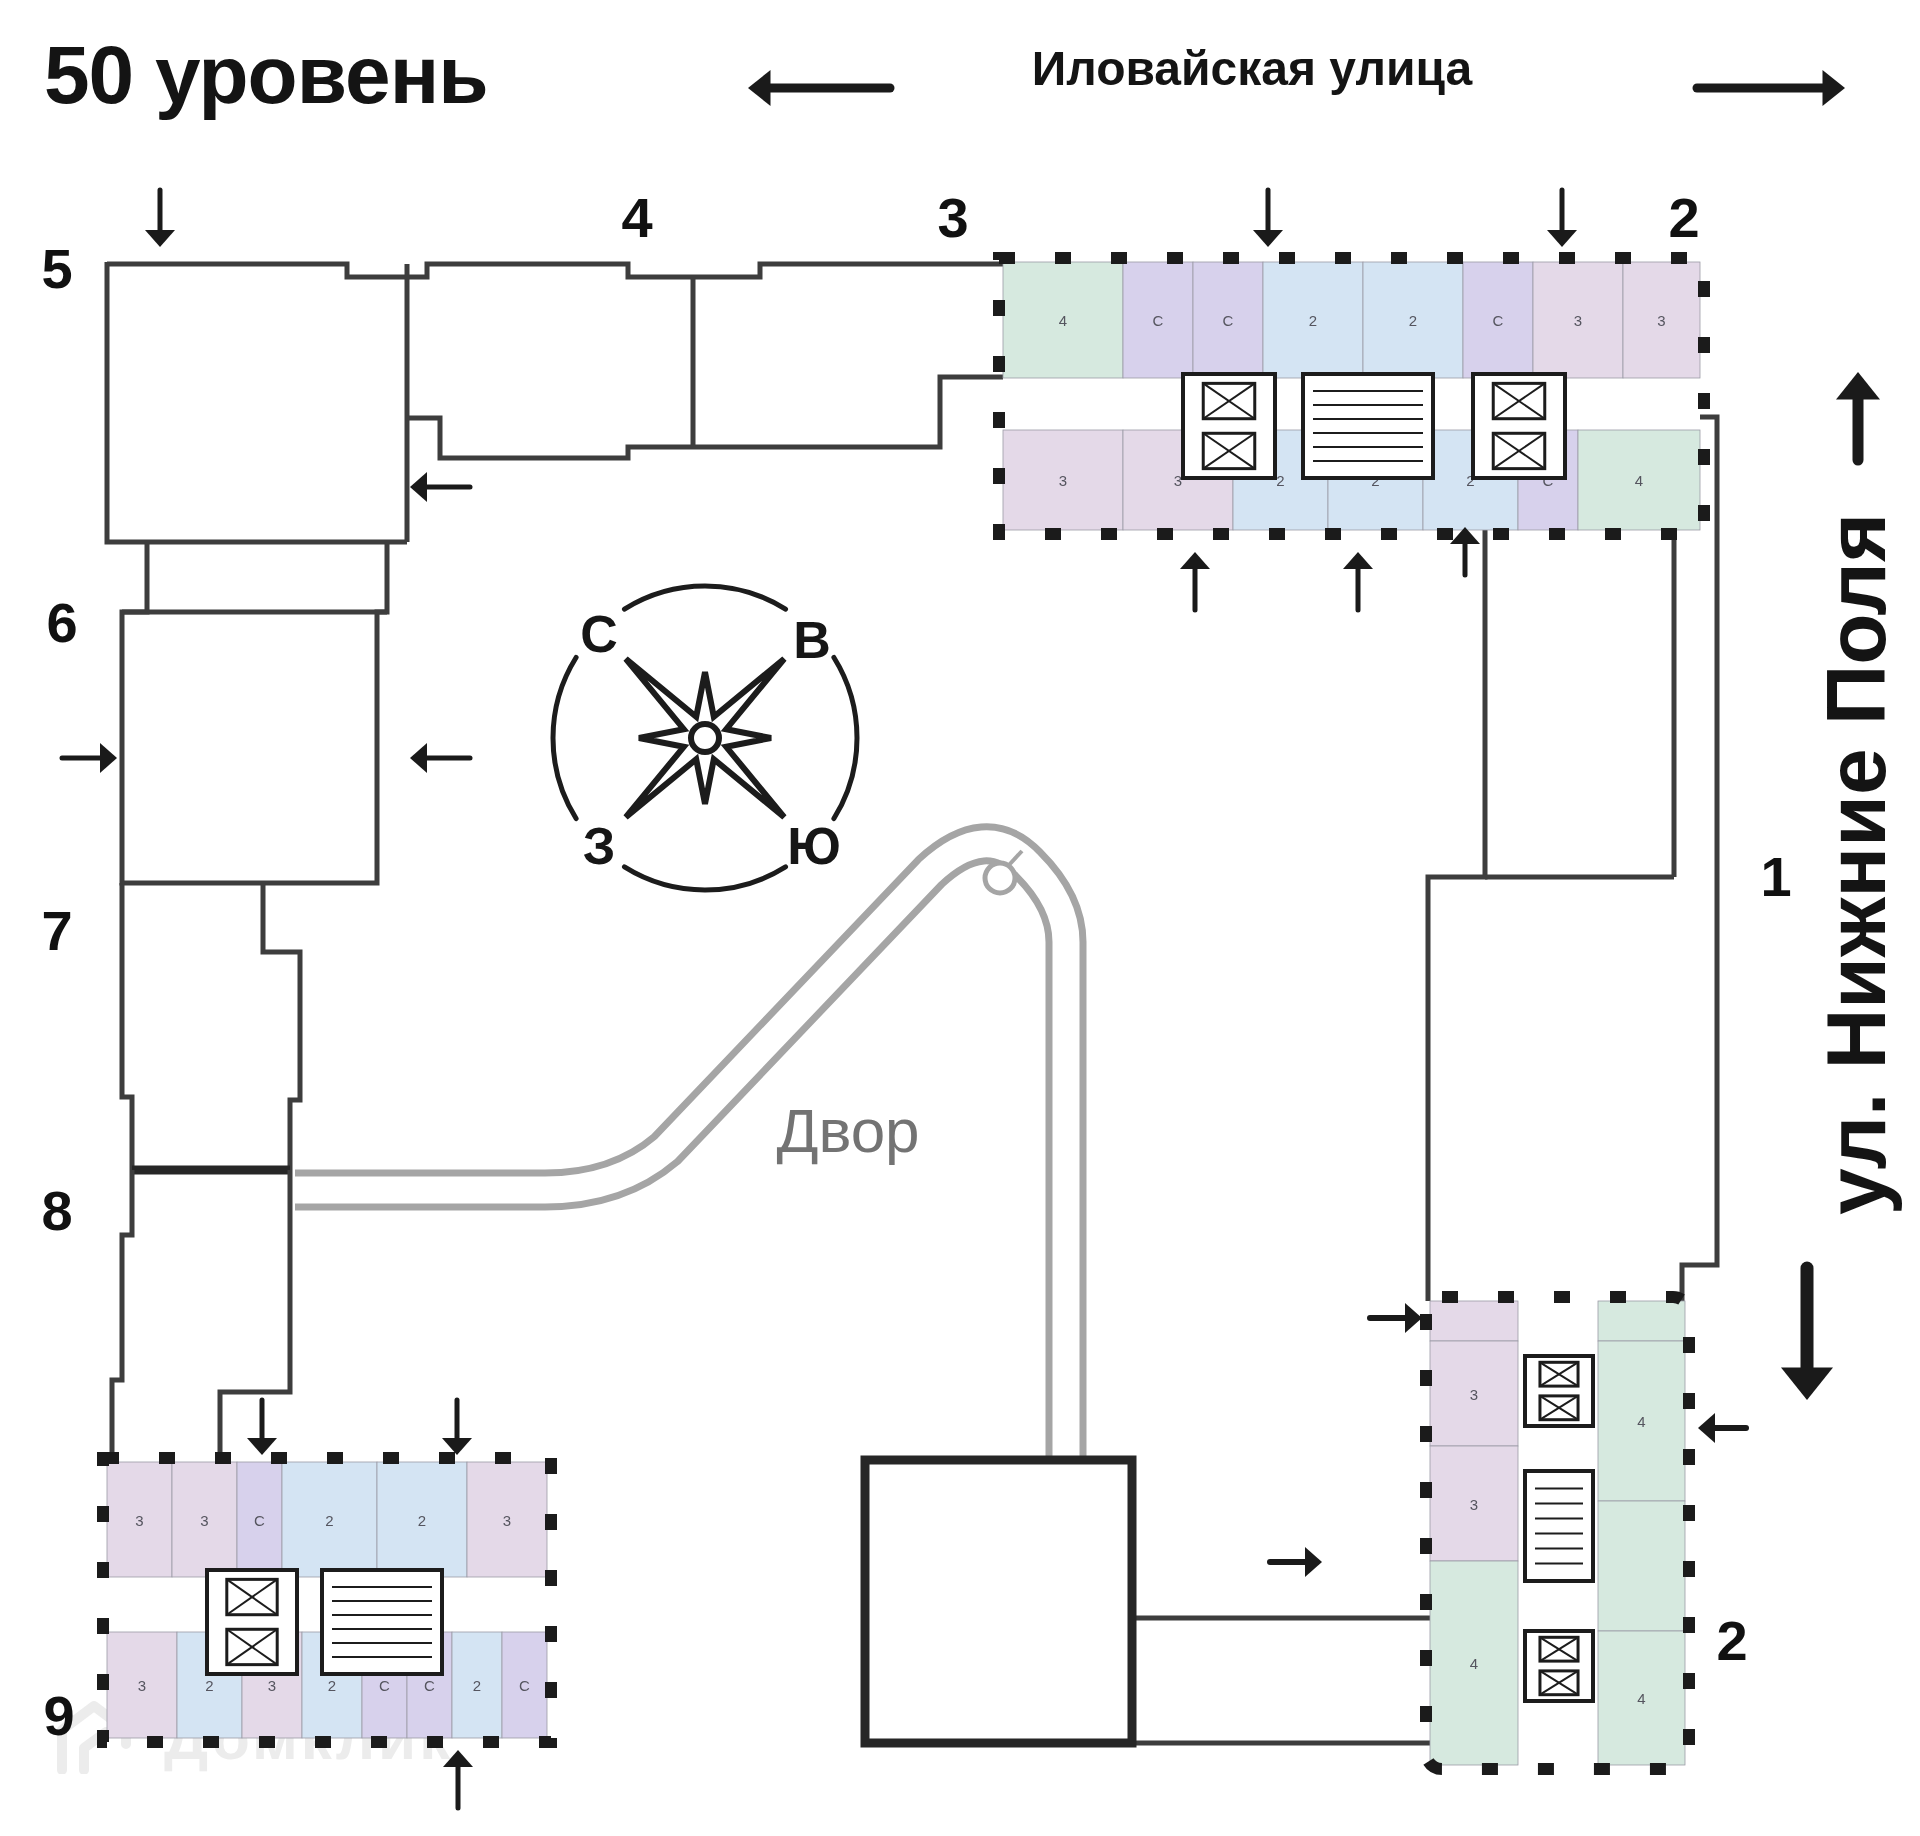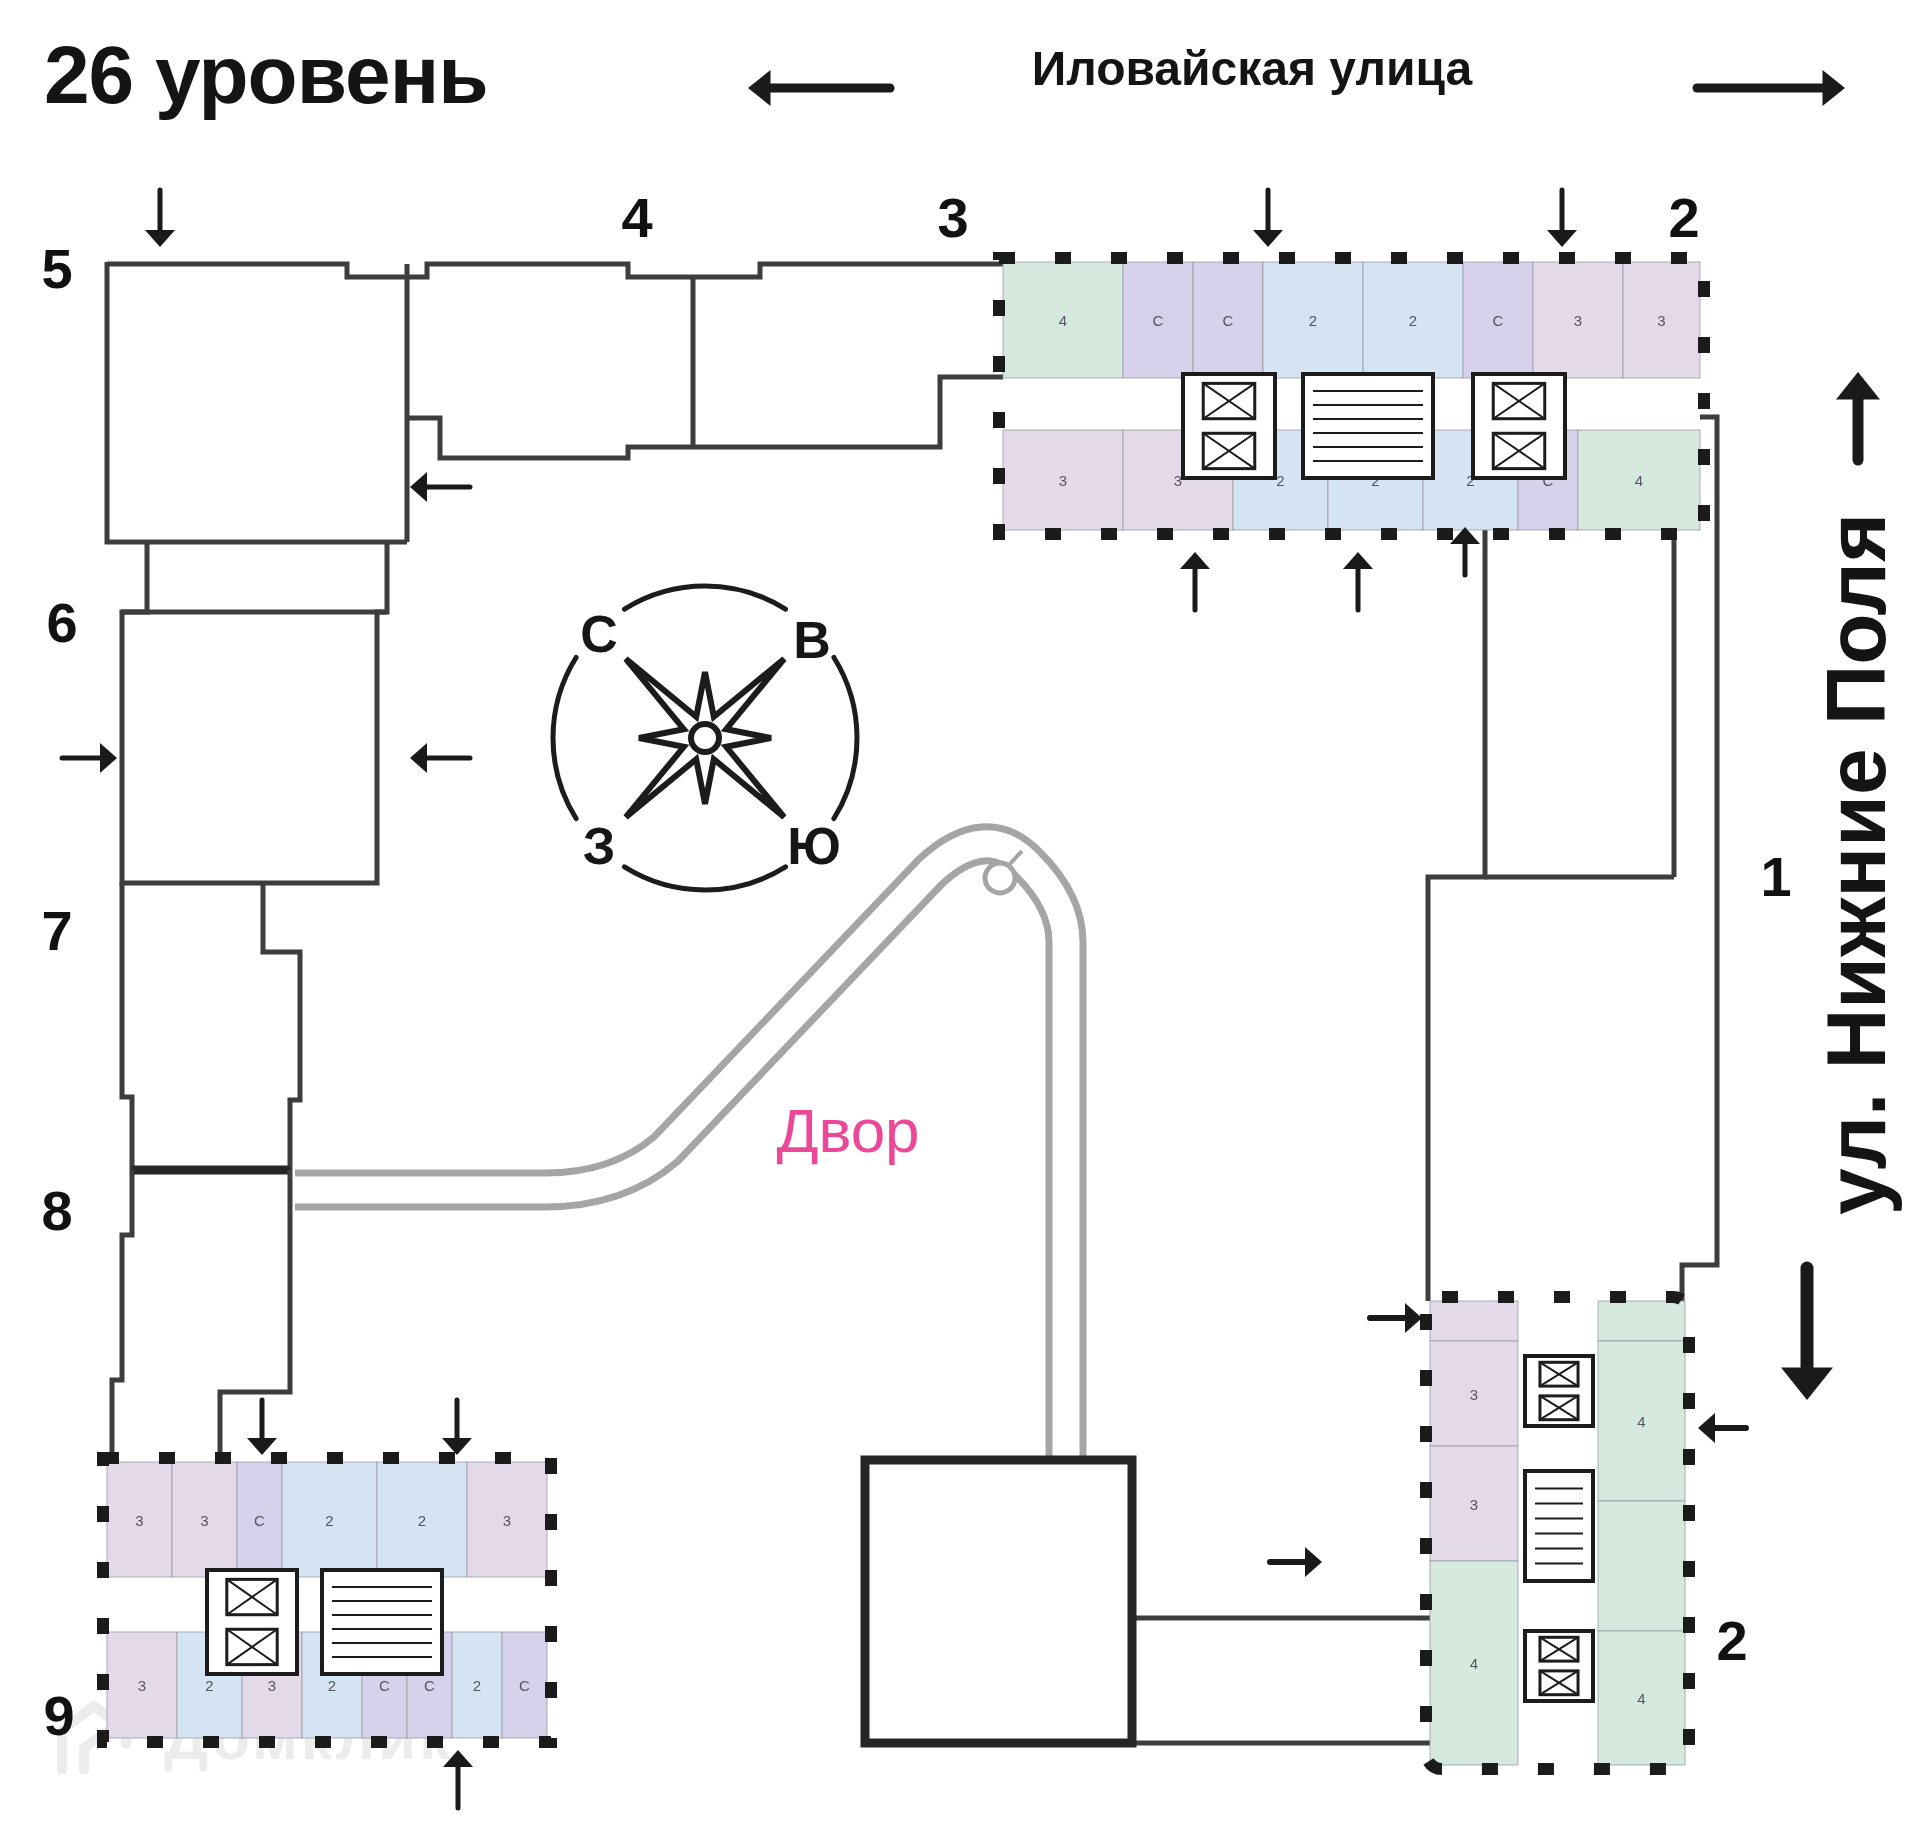--- a/index.html
+++ b/index.html
@@ -3,21 +3,21 @@
 <meta charset="utf-8">
 <style>
   html,body{margin:0;padding:0;background:#fff;}
   body{font-family:"Liberation Sans",sans-serif;}
   #stage{position:relative;width:1920px;height:1836px;background:#fff;overflow:hidden;}
   #plan{position:absolute;left:0;top:0;z-index:2;}
   .t{position:absolute;white-space:nowrap;color:#141414;z-index:3;}
   .title{left:44px;top:28px;font-size:82px;font-weight:800;letter-spacing:-1px;}
   .street-top{left:1252px;top:68px;transform:translate(-50%,-50%);font-size:48px;font-weight:600;}
   .street-right{left:1856px;top:864px;transform:translate(-50%,-50%) rotate(-90deg);font-size:84px;font-weight:600;}
-  .courtyard{left:848px;top:1130px;transform:translate(-50%,-50%);font-size:62px;font-weight:500;color:#ec4899;}
+  .courtyard{left:848px;top:1130px;transform:translate(-50%,-50%);font-size:62px;font-weight:500;color:#737373;}
   .bnum{position:absolute;transform:translate(-50%,-50%);font-size:56px;font-weight:700;color:#111;z-index:3;white-space:nowrap;}
   .cletter{position:absolute;transform:translate(-50%,-50%);font-size:52px;font-weight:700;color:#161616;z-index:3;}
   .watermark{position:absolute;left:54px;top:1700px;display:flex;align-items:center;gap:18px;z-index:1;
              color:#ececec;font-size:62px;font-weight:700;letter-spacing:3px;}
 </style>
 </head>
 <body>
 
 <div id="stage">
 
@@ -269,21 +269,21 @@
           <line x1="1858" y1="460" x2="1858" y2="388.5" stroke="#1a1a1a" stroke-width="11" stroke-linecap="round"></line>
           <polygon points="1858,372 1880,399.5 1836,399.5" fill="#1a1a1a"></polygon>
         </g>
         <g>
           <line x1="1807" y1="1268" x2="1807" y2="1380.5" stroke="#1a1a1a" stroke-width="13" stroke-linecap="round"></line>
           <polygon points="1807,1400 1781,1367.5 1833,1367.5" fill="#1a1a1a"></polygon>
         </g>
       </g>
     </svg>
 
-  <div class="t title">26 уровень</div>
+  <div class="t title">50 уровень</div>
   <div class="t street-top">Иловайская улица</div>
   <div class="t street-right">ул. Нижние Поля</div>
   <div class="t courtyard">Двор</div>
 
   <div class="watermark">
     <svg width="92" height="74" viewBox="0 0 92 74">
       <path d="M8,70 L8,30 L40,6 L72,30 L72,44" fill="none" stroke="#ececec" stroke-width="10" stroke-linejoin="round" stroke-linecap="round"></path>
       <path d="M30,70 L30,48 L52,32" fill="none" stroke="#ececec" stroke-width="10" stroke-linejoin="round" stroke-linecap="round"></path>
     </svg>
     <span>Домклик</span>

